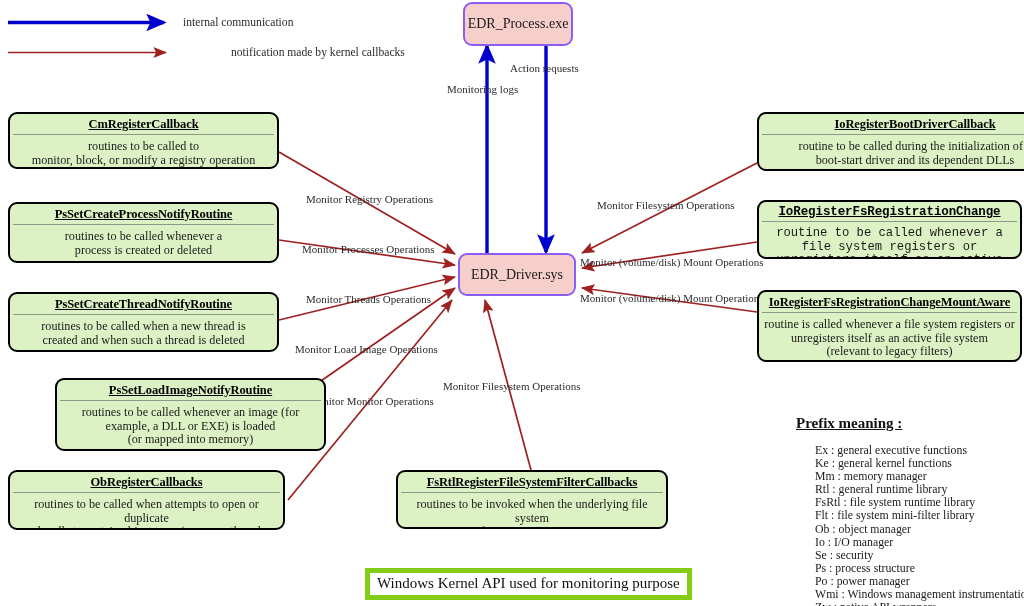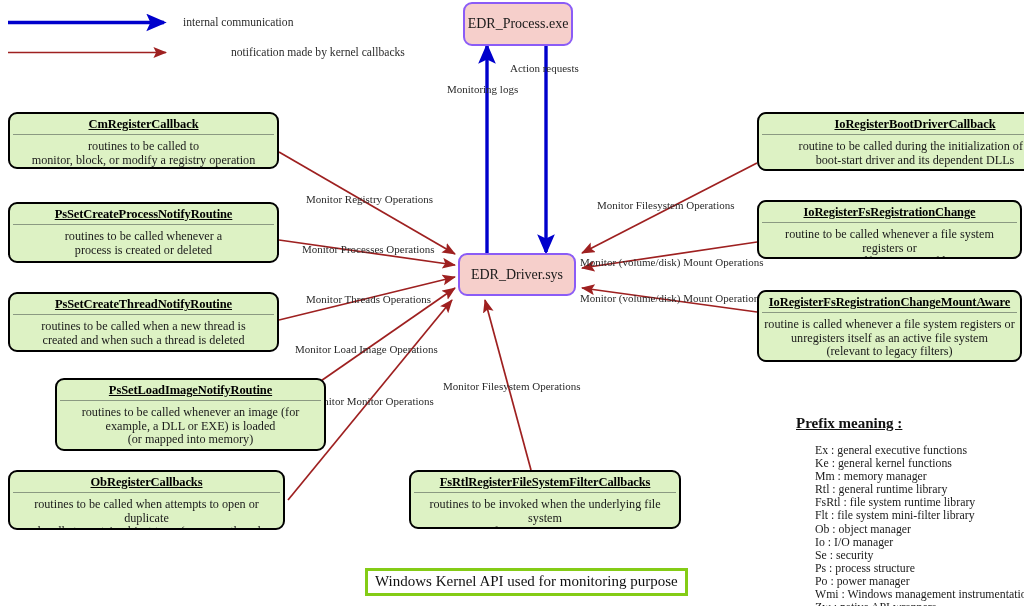--- a/index.html
+++ b/index.html
@@ -103,21 +103,21 @@
     line-height: 13.1px;
     padding-left: 19px;
     white-space: nowrap;
   }
   
   #caption {
     position: absolute;
     left: 365px;
     top: 568px;
     box-sizing: border-box;
-    border: 3px solid #84cc16;
+    border: 5px solid #84cc16;
     padding: 2px 7px 3px 7px;
     font-size: 15px;
     color: #111111;
     background: #ffffff;
     white-space: nowrap;
   }
 </style>
 </head>
 <body>
 
@@ -216,39 +216,39 @@
 
   <div class="api-box" style="left:8px; top:470px; width:277px; height:60px;">
     <div class="api-title">
       <span>ObRegisterCallbacks</span>
     </div>
     <div class="api-divider"></div>
     <div class="api-desc">routines to be called when attempts to open or duplicate
 a handle to certain object types( process, thread, desktop)</div>
   </div>
 
-  <div class="api-box" style="left:409px; top:470px; width:272px; height:59px;">
+  <div class="api-box" style="left:396px; top:470px; width:272px; height:59px;">
     <div class="api-title">
       <span>FsRtlRegisterFileSystemFilterCallbacks</span>
     </div>
     <div class="api-divider"></div>
     <div class="api-desc">routines to be invoked when the underlying file system
 performs certain operations</div>
   </div>
 
   <div class="api-box" style="left:757px; top:112px; width:316px; height:59px;">
     <div class="api-title">
       <span>IoRegisterBootDriverCallback</span>
     </div>
     <div class="api-divider"></div>
     <div class="api-desc">routine to be called during the initialization of a
 boot-start driver and its dependent DLLs</div>
   </div>
 
-  <div class="api-box" style="left:757px; top:200px; width:265px; height:59px;">
+  <div class="api-box" style="left:757px; top:200px; width:265px; height:59px;font-family:Liberation Mono, monospace;">
     <div class="api-title">
       <span>IoRegisterFsRegistrationChange</span>
     </div>
     <div class="api-divider"></div>
     <div class="api-desc">routine to be called whenever a file system registers or
 unregisters itself as an active file system</div>
   </div>
 
   <div class="api-box" style="left:757px; top:290px; width:265px; height:72px;">
     <div class="api-title">

